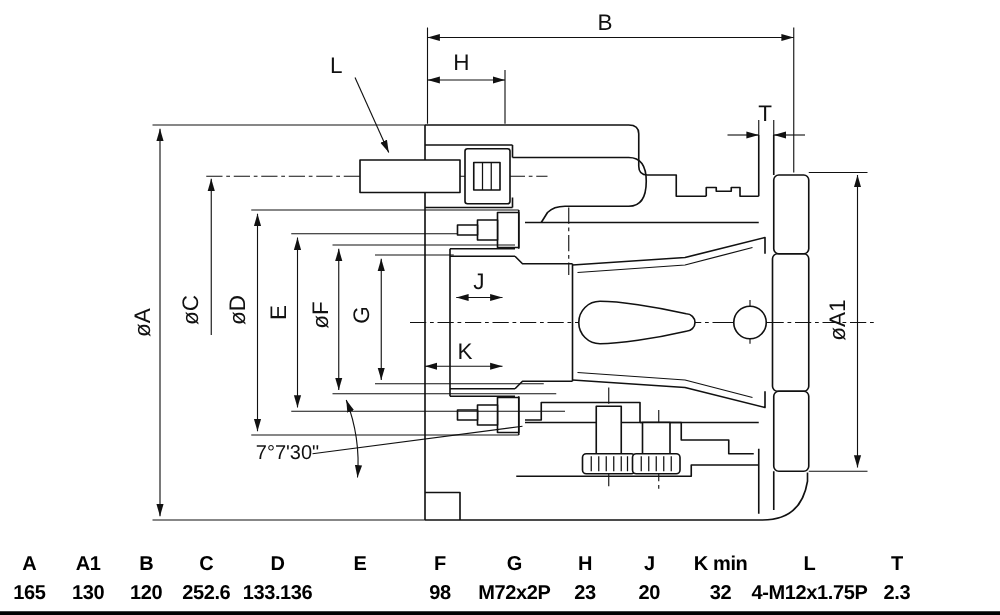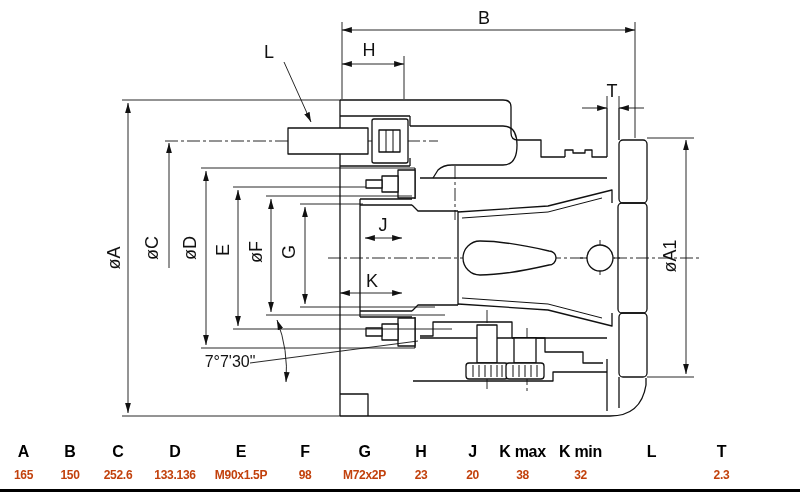--- a/index.html
+++ b/index.html
@@ -7,21 +7,21 @@
          font-family:"Liberation Sans","DejaVu Sans",sans-serif;}
   #drawing{position:absolute;left:0;top:0;}
   svg text{fill:#111;font-family:"Liberation Sans","DejaVu Sans",sans-serif;}
   .dimtxt{font-size:18px;}
   .angtxt{font-size:16px;}
   
   #spec{position:absolute;left:0;top:441px;width:800px;height:51px;display:flex;
         border-bottom:3px solid #000;box-sizing:border-box;}
   .col{display:flex;flex-direction:column;align-items:center;justify-content:flex-start;}
   .th{font-weight:bold;font-size:16px;letter-spacing:-0.3px;line-height:22px;color:#000;}
-  .td{font-weight:bold;font-size:12px;letter-spacing:-0.3px;line-height:24px;color:#c2410c;white-space:nowrap;}
+  .td{font-weight:bold;font-size:16px;letter-spacing:-0.3px;line-height:24px;color:#000000;white-space:nowrap;}
 </style>
 </head>
 <body>
 
 <div id="stage">
 
 <svg id="drawing" width="800" height="440" viewBox="0 0 800 440">
   <defs>
     <marker id="ae" orient="auto" markerWidth="12" markerHeight="8" refX="11" refY="4">
       <path d="M0,0.8 L11,4 L0,7.2 Z" fill="#111"></path>
@@ -182,62 +182,62 @@
     <text class="dimtxt" transform="rotate(-90 676 256)" x="676" y="256" text-anchor="middle">øA1</text>
     <text class="angtxt" x="230" y="367" text-anchor="middle">7°7'30"</text>
   </g>
 </svg>
 
 <div id="spec">
   <div class="col" style="width:47px">
     <div class="th">A</div>
     <div class="td">165</div>
   </div>
+  <div class="col" style="width:47px">
+    <div class="th">A1</div>
+    <div class="td">130</div>
+  </div>
   <div class="col" style="width:46px">
     <div class="th">B</div>
-    <div class="td">150</div>
+    <div class="td">120</div>
   </div>
   <div class="col" style="width:50px">
     <div class="th">C</div>
     <div class="td">252.6</div>
   </div>
   <div class="col" style="width:64px">
     <div class="th">D</div>
     <div class="td">133.136</div>
   </div>
   <div class="col" style="width:68px">
     <div class="th">E</div>
-    <div class="td">M90x1.5P</div>
   </div>
   <div class="col" style="width:60px">
     <div class="th">F</div>
     <div class="td">98</div>
   </div>
   <div class="col" style="width:59px">
     <div class="th">G</div>
     <div class="td">M72x2P</div>
   </div>
   <div class="col" style="width:54px">
     <div class="th">H</div>
     <div class="td">23</div>
   </div>
   <div class="col" style="width:49px">
     <div class="th">J</div>
     <div class="td">20</div>
   </div>
-  <div class="col" style="width:51px">
-    <div class="th">K max</div>
-    <div class="td">38</div>
-  </div>
   <div class="col" style="width:65px">
     <div class="th">K min</div>
     <div class="td">32</div>
   </div>
   <div class="col" style="width:77px">
     <div class="th">L</div>
+    <div class="td">4-M12x1.75P</div>
   </div>
   <div class="col" style="width:63px">
     <div class="th">T</div>
     <div class="td">2.3</div>
   </div>
 </div>
 
 </div>
 
 </body></html>

